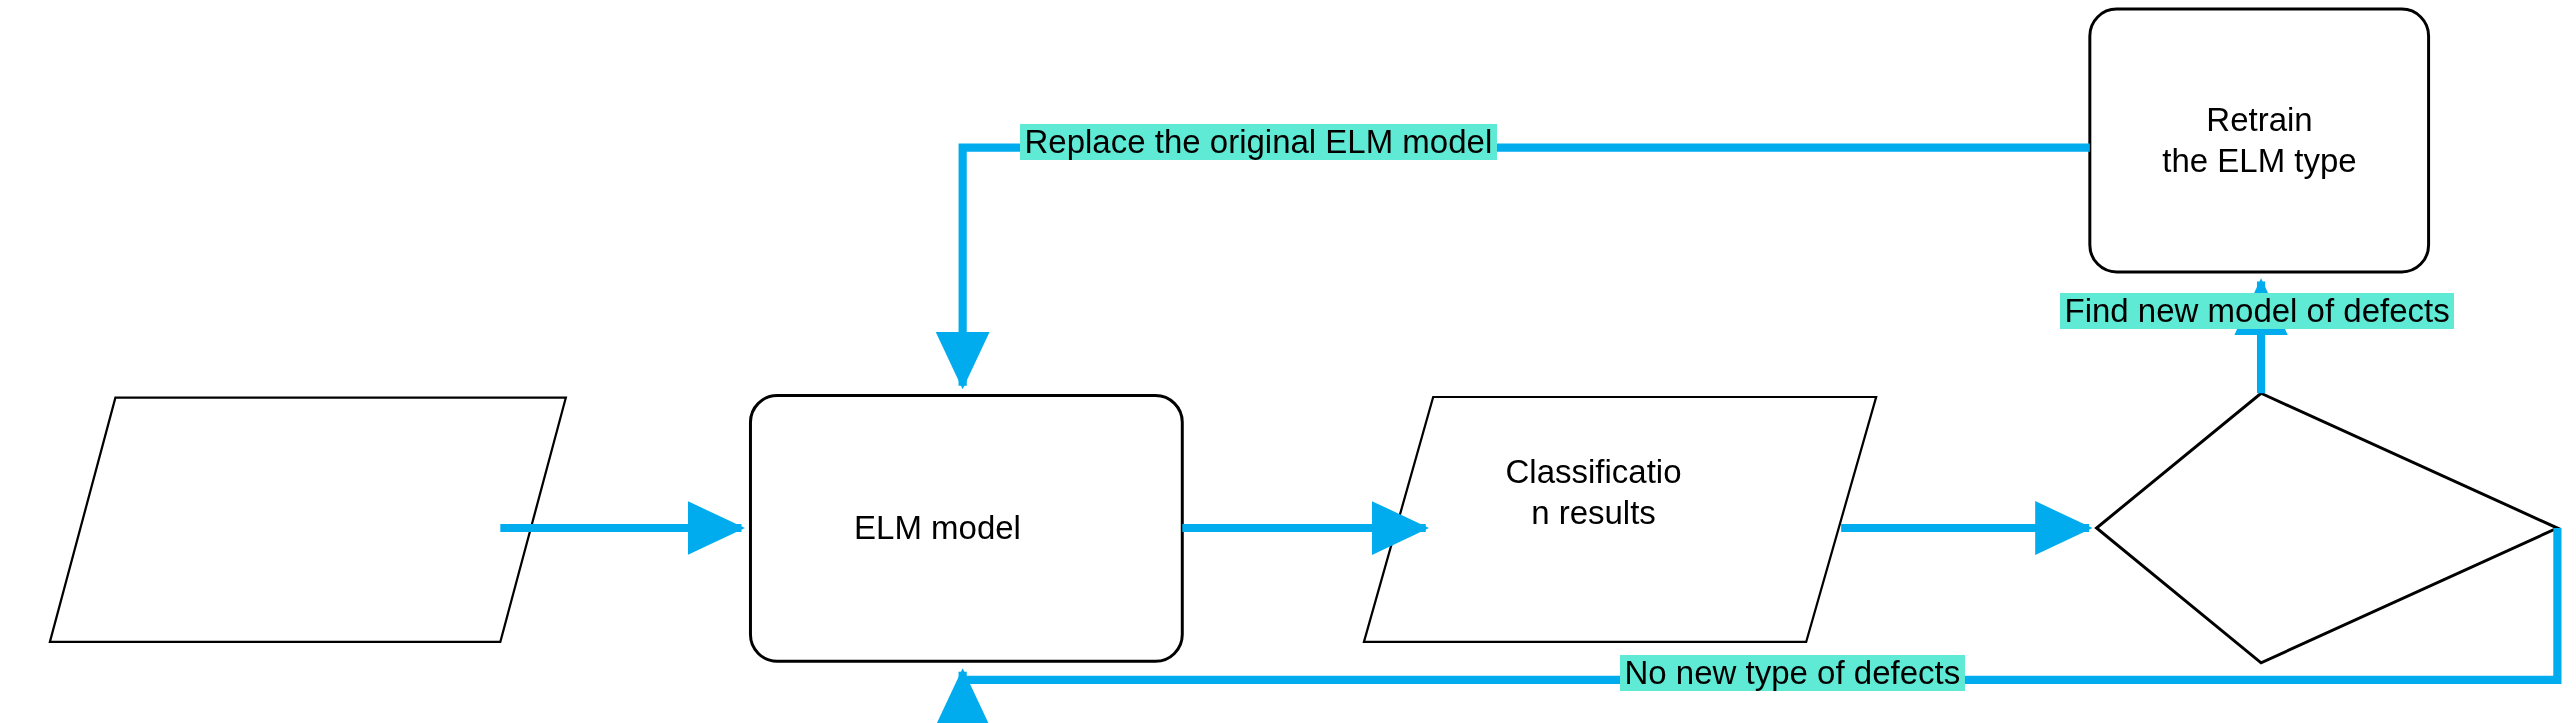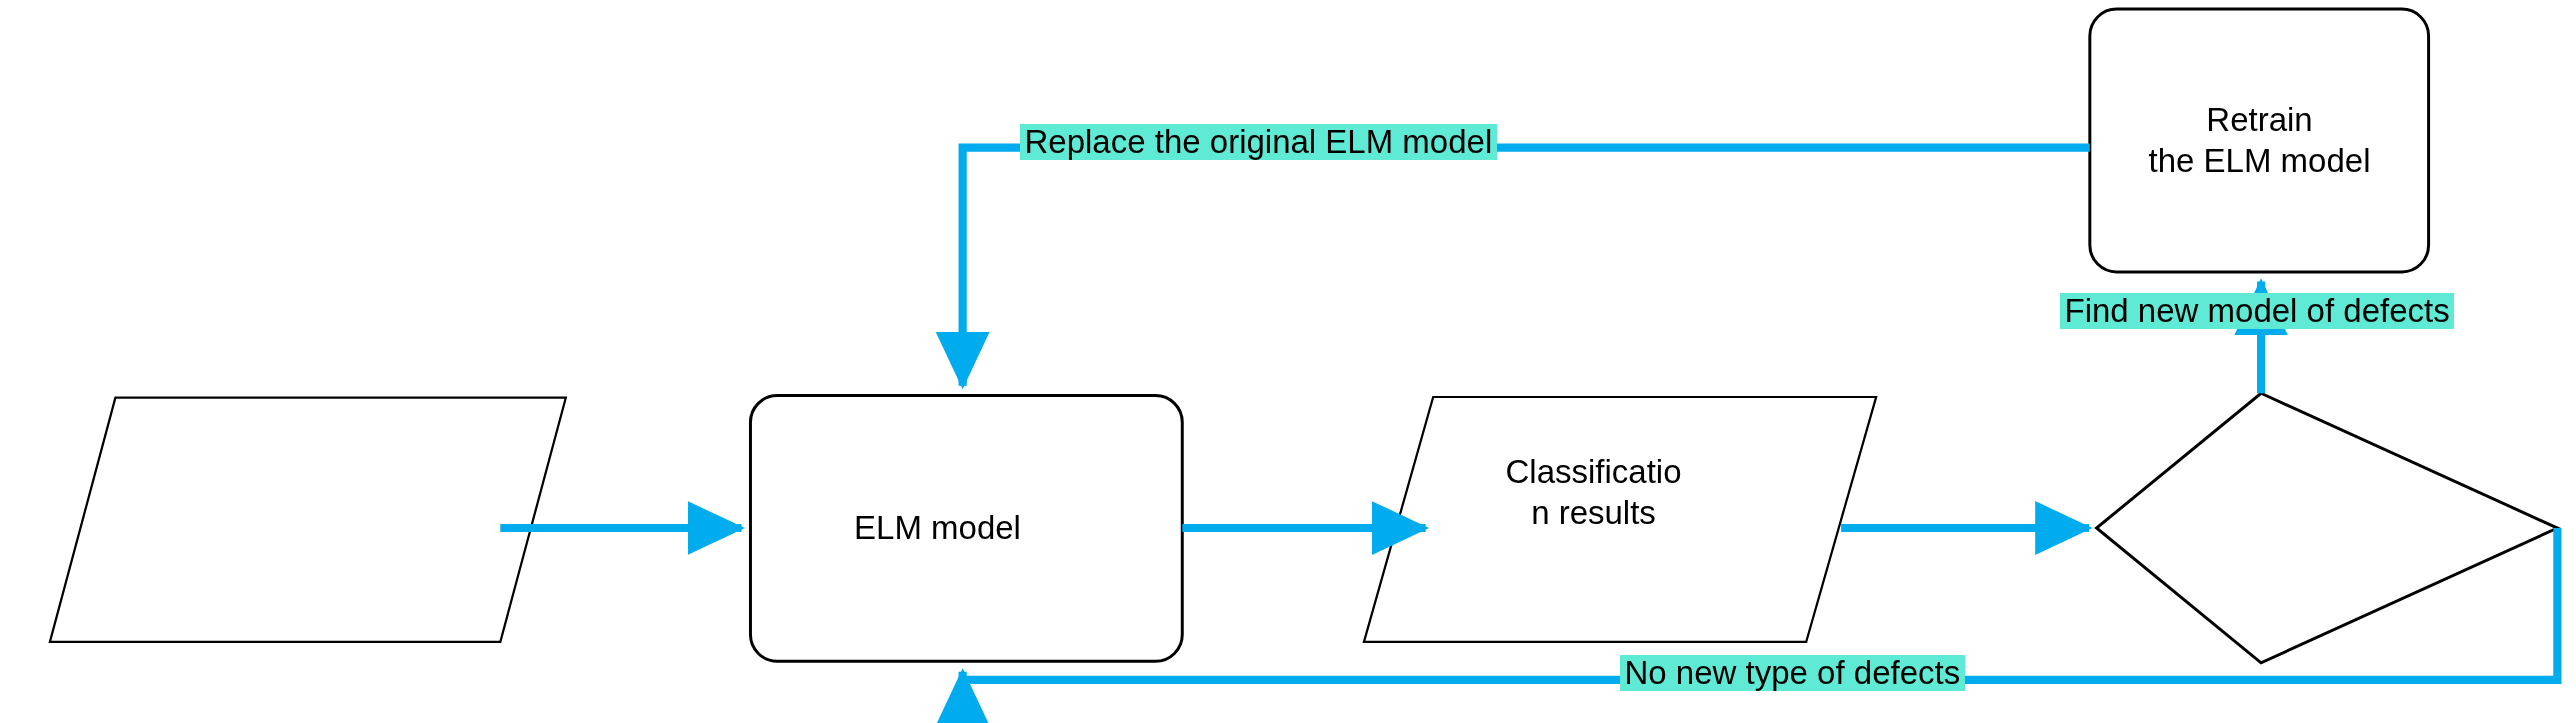--- a/index.html
+++ b/index.html
@@ -88,21 +88,21 @@
   </svg>
 
 
   <div class="node-label" style="left:750px; top:395px; width:375px; height:266px;">ELM model</div>
 
   <div class="node-label" style="left:1400px; top:397px; width:387px; height:191px;">Classificatio
 n results</div>
 
 
   <div class="node-label" style="left:2090px; top:9px; width:339px; height:263px;">Retrain
-the ELM model</div>
+the ELM type</div>
 
   <div class="edge-label" style="left:1020px; top:124px;">Replace the original ELM model</div>
 
   <div class="edge-label" style="left:2060px; top:293px;">Find new model of defects</div>
 
   <div class="edge-label" style="left:1620px; top:655px;">No new type of defects</div>
 
   <div class="hit" style="left:50px; top:398px; width:516px; height:244px;"></div>
   <div class="hit" style="left:750px; top:395px; width:432px; height:266px;"></div>
   <div class="hit" style="left:1364px; top:397px; width:512px; height:245px;"></div>

